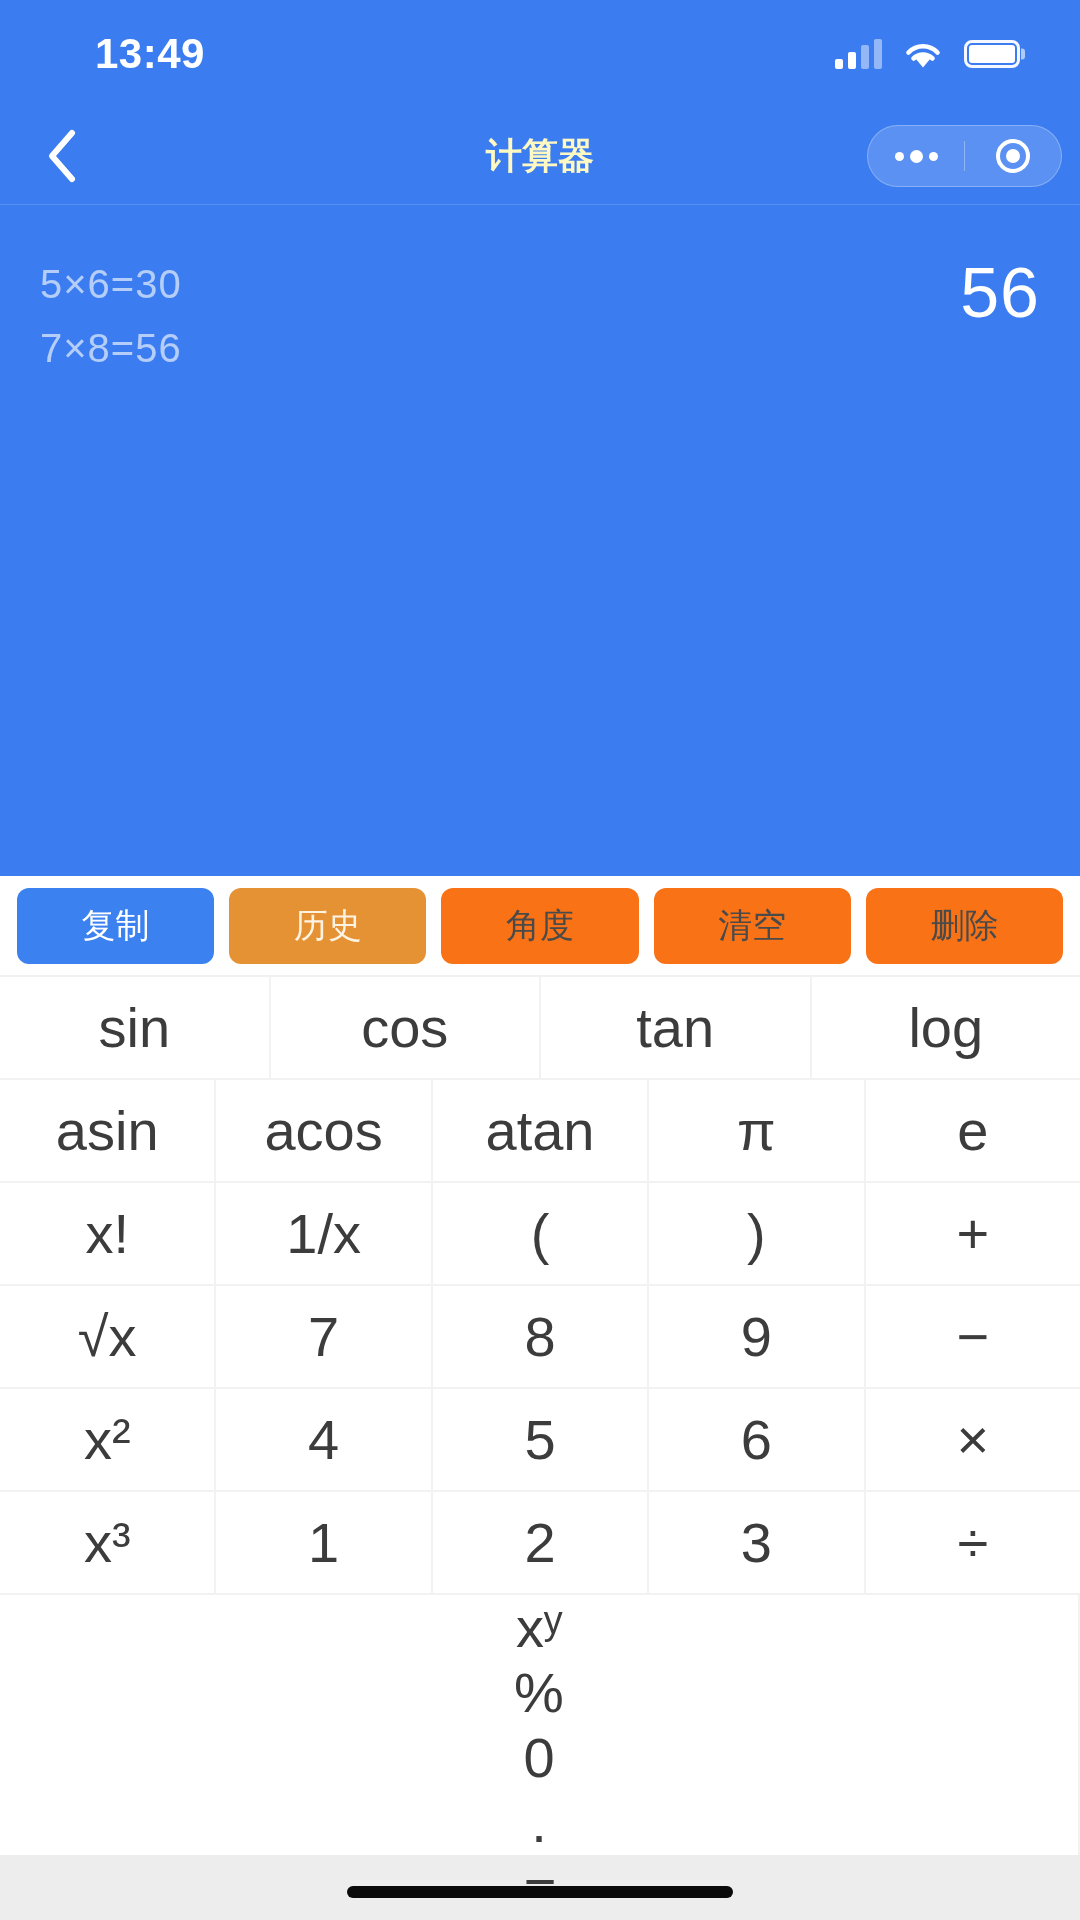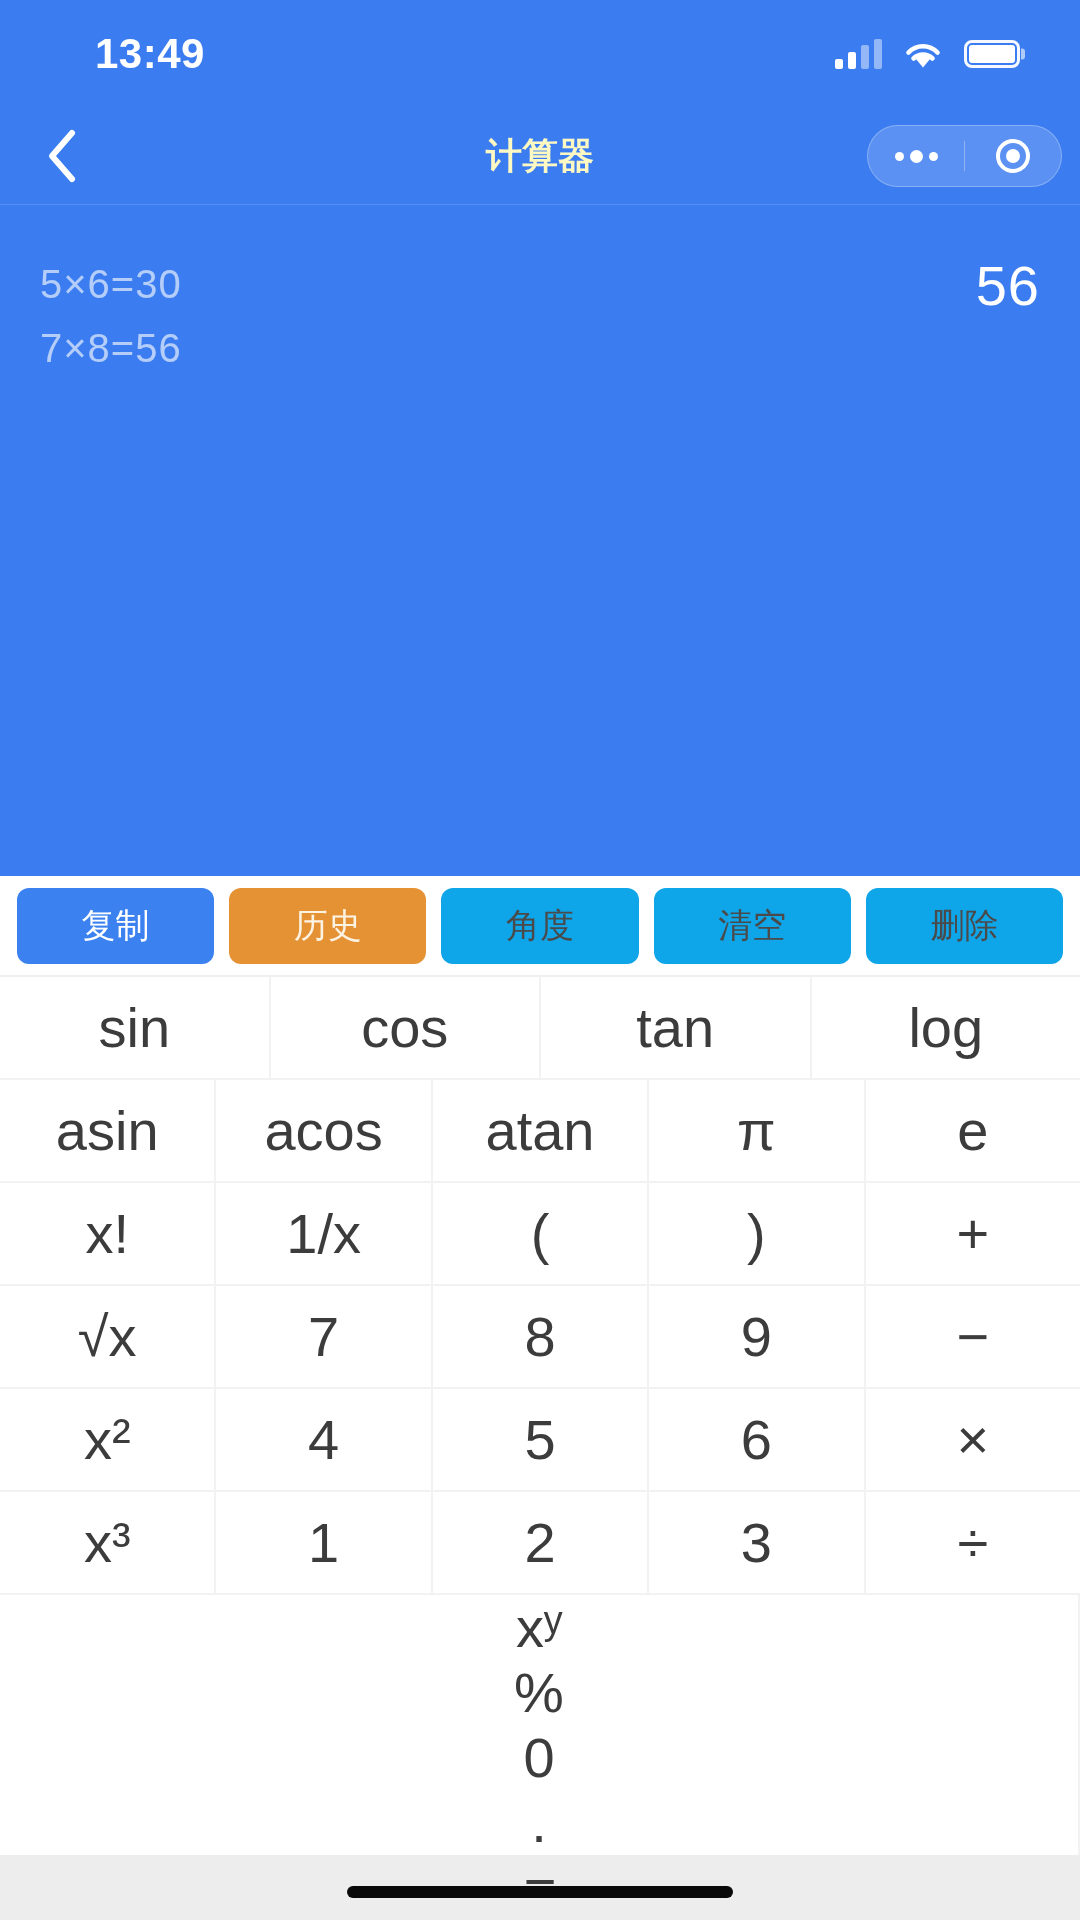--- a/index.html
+++ b/index.html
@@ -182,21 +182,21 @@
     color: rgba(255,255,255,0.62);
     font-size: 40px;
     line-height: 1.45;
     letter-spacing: 1px;
   }
   .history div { margin-bottom: 6px; }
   .display-spacer { flex: 1 1 auto; }
   .result {
     text-align: left;
     color: #ffffff;
-    font-size: 56px;
+    font-size: 70px;
     line-height: 1.1;
     letter-spacing: 1px;
   }
 
   
   .toolbar {
     flex: 0 0 auto;
     height: 99px;
     background: #ffffff;
     display: flex;
@@ -210,21 +210,21 @@
     height: 76px;
     border-radius: 12px;
     display: flex;
     align-items: center;
     justify-content: center;
     font-size: 34px;
     box-sizing: border-box;
   }
   .tb-btn.primary { background: #3B82F0; color: #ffffff; }
   .tb-btn.warn    { background: #E59235; color: #FDF3E2; }
-  .tb-btn.plain   { background: #0ea5e9; color: #4A4A4A; }
+  .tb-btn.plain   { background: #f97316; color: #4A4A4A; }
 
   
   .keypad {
     flex: 1 1 auto;
     display: flex;
     flex-direction: column;
     border-top: 2px solid #F0F0F0;
     background: #ffffff;
   }
   .kp-row {

